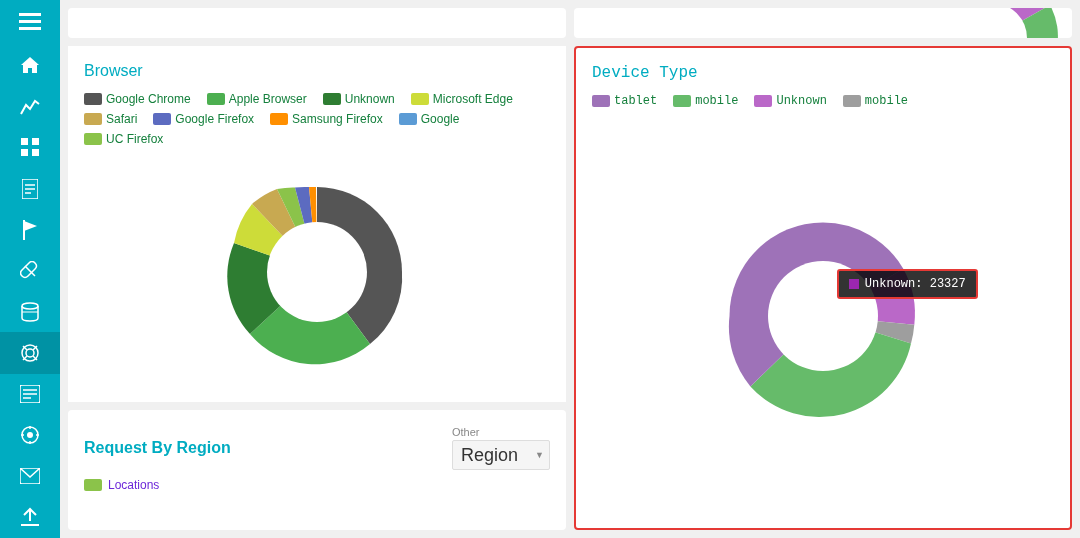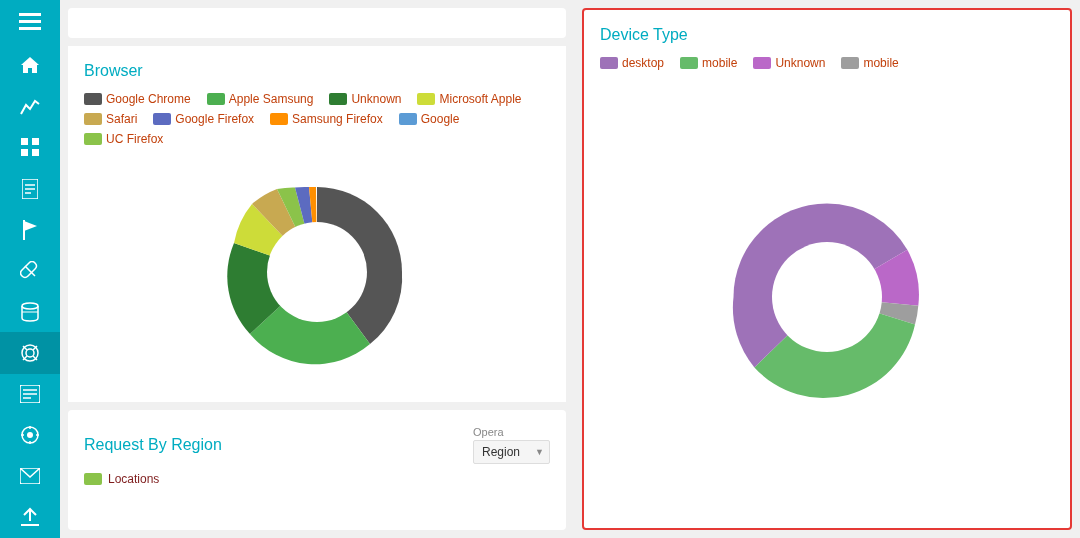--- a/index.html
+++ b/index.html
@@ -93,42 +93,43 @@
       background: white;
       border-radius: 4px;
       padding: 16px;
       height: 120px;
     }
 
     
     #right-col {
       flex: 1;
       display: flex;
-      flex-direction: row;
+      flex-direction: column;
       gap: 8px;
       overflow: hidden;
+      font-family: Liberation Mono, monospace;
     }
 
     
     .card-device-type {
       background: white;
       border-radius: 4px;
       padding: 16px;
       flex: 1;
       border: 2px solid #e53935;
     }
 
     
     .legend {
       display: flex;
       flex-wrap: wrap;
       gap: 6px 16px;
       margin-bottom: 12px;
       font-size: 12px;
-      color: #c2410c;
+      color: #15803d;
       align-items: center;
     }
     .legend-item {
       display: flex;
       align-items: center;
       gap: 4px;
     }
     .legend-color {
       width: 18px;
       height: 12px;
@@ -187,21 +188,21 @@
       right: 6px;
       top: 50%;
       transform: translateY(-50%);
       color: #888;
     }
     select.region-sel {
       appearance: none;
       background: #f5f5f5;
       border: 1px solid #ddd;
       padding: 4px 24px 4px 8px;
-      font-size: 12px;
+      font-size: 18px;
       border-radius: 2px;
       color: #333;
       cursor: pointer;
     }
 
     
     .top-partial-right {
       background: white;
       border-radius: 4px;
       height: 30px;
@@ -323,29 +324,29 @@
       <div class="card" style="display:flex; flex-direction:column;">
         <div class="card-title">Browser</div>
 
         <div class="legend">
           <div class="legend-item">
             <span class="legend-color" style="background:#555555;"></span>
             <span>Google Chrome</span>
           </div>
           <div class="legend-item">
             <span class="legend-color" style="background:#4caf50;"></span>
-            <span>Apple Samsung</span>
+            <span>Apple Browser</span>
           </div>
           <div class="legend-item">
             <span class="legend-color" style="background:#2e7d32;"></span>
             <span>Unknown</span>
           </div>
           <div class="legend-item">
             <span class="legend-color" style="background:#cddc39;"></span>
-            <span>Microsoft Apple</span>
+            <span>Microsoft Edge</span>
           </div>
           <div class="legend-item">
             <span class="legend-color" style="background:#c8a951;"></span>
             <span>Safari</span>
           </div>
           <div class="legend-item">
             <span class="legend-color" style="background:#5c6bc0;"></span>
             <span>Google Firefox</span>
           </div>
           <div class="legend-item">
@@ -383,33 +384,33 @@
 
             <path d="M100,100 L92,15.1 A85,85 0 0,1 99,15 Z" fill="#ff8f00"></path>
 
             <circle cx="100" cy="100" r="50" fill="white"></circle>
           </svg>
         </div>
       </div>
 
       <div class="card-bottom">
         <div class="region-header">
-          <div class="card-title" style="margin:0;">Request By Region</div>
+          <div class="card-title" style="margin:0;font-weight:bold;">Request By Region</div>
           <div>
-            <div style="font-size:11px; color:#888; margin-bottom:2px;">Opera</div>
+            <div style="font-size:11px; color:#888; margin-bottom:2px;">Other</div>
             <div class="region-select-wrap">
               <select class="region-sel">
                 <option>Region</option>
                 <option>Country</option>
                 <option>City</option>
               </select>
             </div>
           </div>
         </div>
-        <div style="display:flex; align-items:center; gap:6px; font-size:12px; color:#7f1d1d; margin-top:8px;">
+        <div style="display:flex; align-items:center; gap:6px; font-size:12px; color:#6d28d9; margin-top:8px;">
           <span class="legend-color" style="background:#8bc34a; width:18px; height:12px;"></span>
           <span>Locations</span>
         </div>
       </div>
     </div>
 
     <div id="right-col">
 
       <div class="top-partial-right">
         <svg width="140" height="100" viewBox="0 0 140 100" style="position:absolute; top:-40px; right:10px;">
@@ -419,21 +420,21 @@
           <circle cx="70" cy="70" r="35" fill="white"></circle>
         </svg>
       </div>
 
       <div class="card-device-type" style="display:flex; flex-direction:column;">
         <div class="card-title">Device Type</div>
 
         <div class="legend">
           <div class="legend-item">
             <span class="legend-color" style="background:#9e72b8;"></span>
-            <span>desktop</span>
+            <span>tablet</span>
           </div>
           <div class="legend-item">
             <span class="legend-color" style="background:#66bb6a;"></span>
             <span>mobile</span>
           </div>
           <div class="legend-item">
             <span class="legend-color" style="background:#ba68c8;"></span>
             <span>Unknown</span>
           </div>
           <div class="legend-item">
@@ -452,18 +453,24 @@
             <path d="M100,100 L183,108 A85,85 0 0,1 180,125 Z" fill="#9e9e9e"></path>
 
             <path d="M100,100 L180,125 A85,85 0 0,1 34,164 Z" fill="#66bb6a"></path>
 
             <path d="M100,100 L34,164 A85,85 0 0,1 15,100 Z" fill="#9e72b8"></path>
             <path d="M100,100 L15,100 A85,85 0 0,1 100,15 Z" fill="#9e72b8"></path>
 
             <circle cx="100" cy="100" r="50" fill="white"></circle>
           </svg>
 
+          <div class="tooltip" style="border: 2px solid #e53935;">
+            <span class="tooltip-color-box" style="background:#9c27b0;"></span>
+            <span>
+              <span>Unknown</span>: <span>23327</span>
+            </span>
+          </div>
         </div>
       </div>
 
     </div>
   </div>
 </div>
 
 </body></html>

